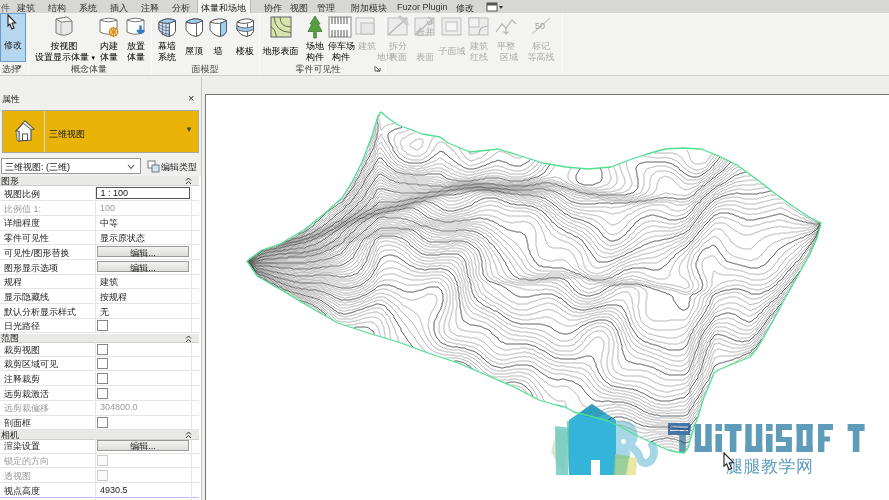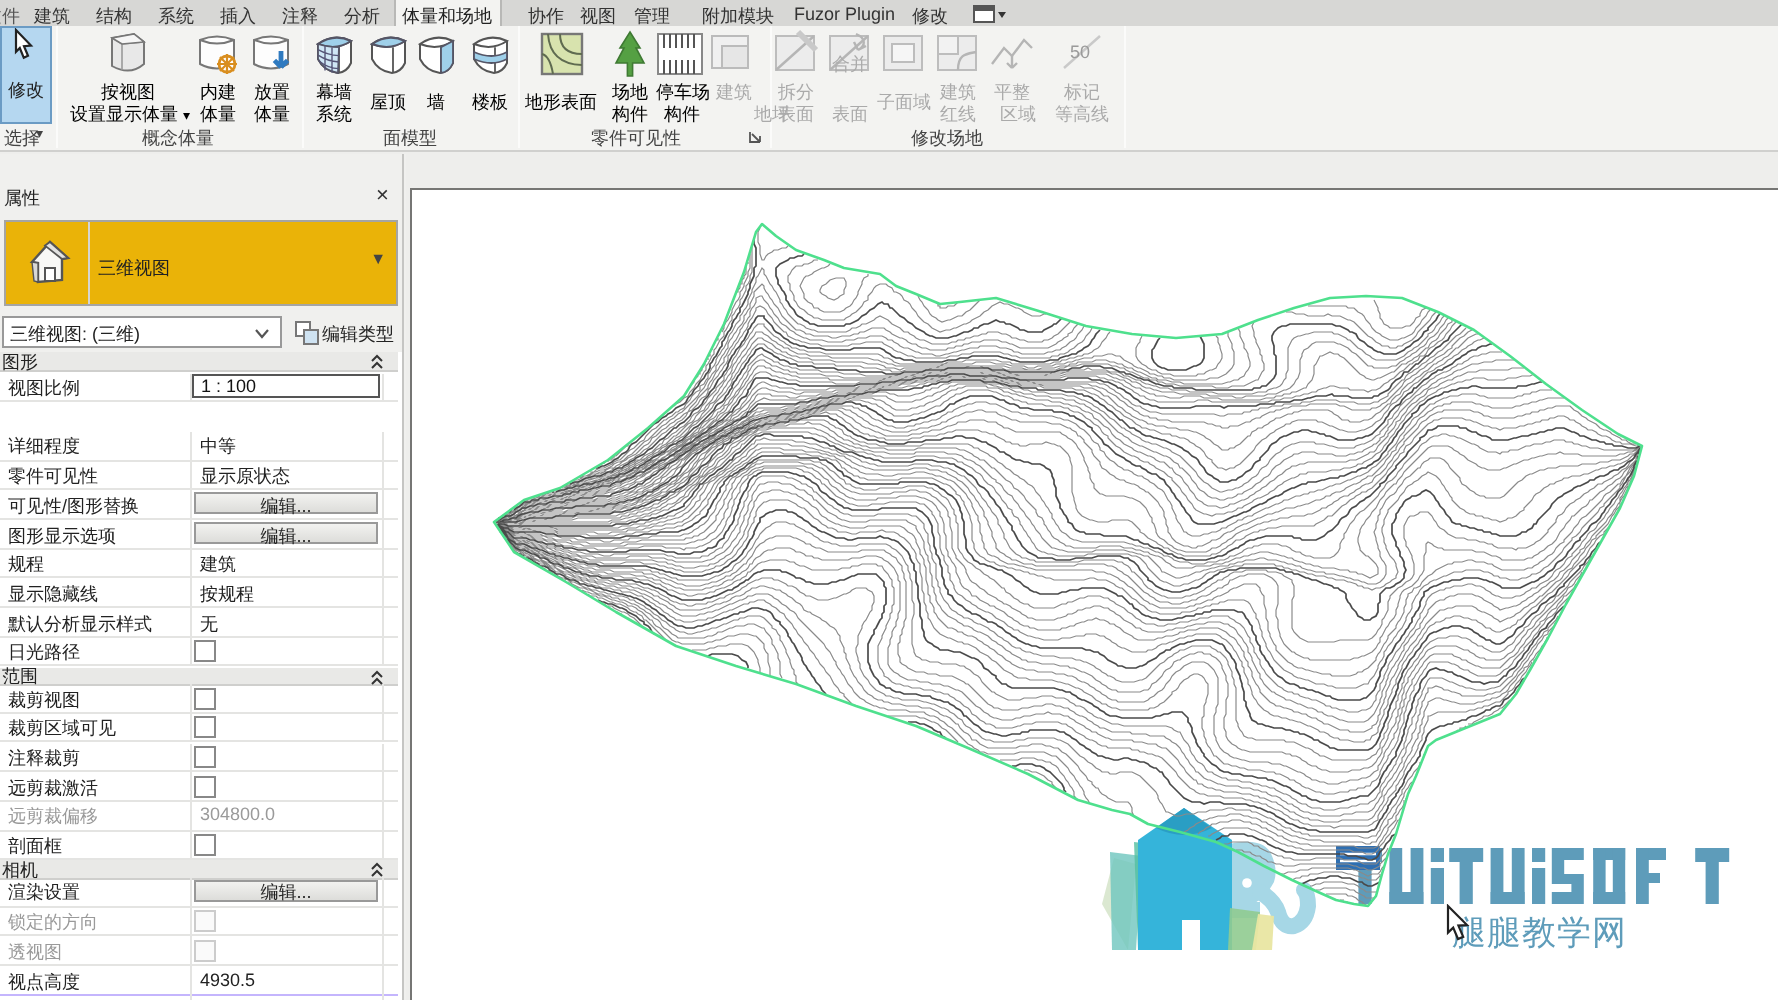--- a/index.html
+++ b/index.html
@@ -153,21 +153,20 @@
     <div style="position:absolute;left:527px;top:27px;width:28px;text-align:center;color:#aaa;white-space:nowrap">标记</div>
     <div style="position:absolute;left:525px;top:38px;width:32px;text-align:center;color:#aaa;white-space:nowrap">等高线</div>
     <div style="position:absolute;left:0px;top:50px;width:22px;text-align:center;color:#444">选择</div>
     <div style="position:absolute;left:18px;top:50px;color:#444;font-size:7px">▾</div>
     <div style="position:absolute;left:28px;top:50px;width:122px;text-align:center;color:#444">概念体量</div>
     <div style="position:absolute;left:151px;top:50px;width:108px;text-align:center;color:#444">面模型</div>
     <div style="position:absolute;left:259px;top:50px;width:118px;text-align:center;color:#444">零件可见性</div>
     <svg width="8" height="8" viewBox="0 0 8 8" style="position:absolute;left:374px;top:52px">
       <path d="M1 1 L1 6 L6 6 M6 6 L6 3 M6 6 L3 6 M2 2 L6 6" stroke="#555" stroke-width="0.9" fill="none"></path>
     </svg>
-    <div style="position:absolute;left:385px;top:50px;width:177px;text-align:center;color:#444">修改场地</div>
 </div>
 
 <div style="position:absolute;left:0;top:77px;width:203px;height:423px;background:#f0f0ee;font-size:9px">
   <div style="position:absolute;left:2px;top:16px;color:#222">属性</div>
   <div style="position:absolute;left:188px;top:15px;color:#333;font-size:11px">×</div>
   <div style="position:absolute;left:2px;top:33px;width:197px;height:43px;background:#eab308;border:1px solid #a5a5a3">
     <div style="position:absolute;left:0;top:0;width:42px;height:41px;border-right:1px solid #d5d5d3">
       <svg width="30" height="30" viewBox="0 0 30 30" style="position:absolute;left:6px;top:5px">
         <path d="M7 15 L16 5 L25 13 L22 13.5 L22 24 L10 25 L10 15.5 Z" fill="#f8f8f6" stroke="#555" stroke-width="1.2"></path>
         <path d="M16 5 L25 13 L22 13.5 L13.5 6.8 Z" fill="#e2e2e0" stroke="#555" stroke-width="0.9"></path>
@@ -196,20 +195,26 @@
           <path d="M1 3.5 L3.5 1 L6 3.5 M1 7 L3.5 4.5 L6 7" stroke="#333" stroke-width="1" fill="none"></path>
         </svg>
       </div>
       <div style="position:absolute;left:0;top:10.5px;width:199px;height:14.7px;border-bottom:1px solid #e4e4e2">
         <span style="position:absolute;left:4px;top:1.5px;color:#222;white-space:nowrap">视图比例</span>
         <span style="position:absolute;left:95px;top:0;width:1px;height:14.7px;background:#e4e4e2"></span>
         <span style="position:absolute;left:191px;top:0;width:1px;height:14.7px;background:#e4e4e2"></span>
         <span style="position:absolute;left:95.5px;top:0.5px;width:94px;height:12px;background:#fff;border:1.4px solid #555;text-decoration:underline;">
           <span style="position:absolute;left:4px;top:0px;color:#111">1 : 100</span>
         </span>
+      </div>
+      <div style="position:absolute;left:0;top:25.2px;width:199px;height:14.7px;border-bottom:1px solid #e4e4e2">
+        <span style="position:absolute;left:4px;top:1.5px;color:#9a9a9a;white-space:nowrap">比例值 1:</span>
+        <span style="position:absolute;left:95px;top:0;width:1px;height:14.7px;background:#e4e4e2"></span>
+        <span style="position:absolute;left:191px;top:0;width:1px;height:14.7px;background:#e4e4e2"></span>
+        <span style="position:absolute;left:100px;top:1.5px;color:#9a9a9a">100</span>
       </div>
       <div style="position:absolute;left:0;top:39.9px;width:199px;height:14.7px;border-bottom:1px solid #e4e4e2">
         <span style="position:absolute;left:4px;top:1.5px;color:#222;white-space:nowrap">详细程度</span>
         <span style="position:absolute;left:95px;top:0;width:1px;height:14.7px;background:#e4e4e2"></span>
         <span style="position:absolute;left:191px;top:0;width:1px;height:14.7px;background:#e4e4e2"></span>
         <span style="position:absolute;left:100px;top:1.5px;color:#222">中等</span>
       </div>
       <div style="position:absolute;left:0;top:54.599999999999994px;width:199px;height:14.7px;border-bottom:1px solid #e4e4e2">
         <span style="position:absolute;left:4px;top:1.5px;color:#222;white-space:nowrap">零件可见性</span>
         <span style="position:absolute;left:95px;top:0;width:1px;height:14.7px;background:#e4e4e2"></span>

